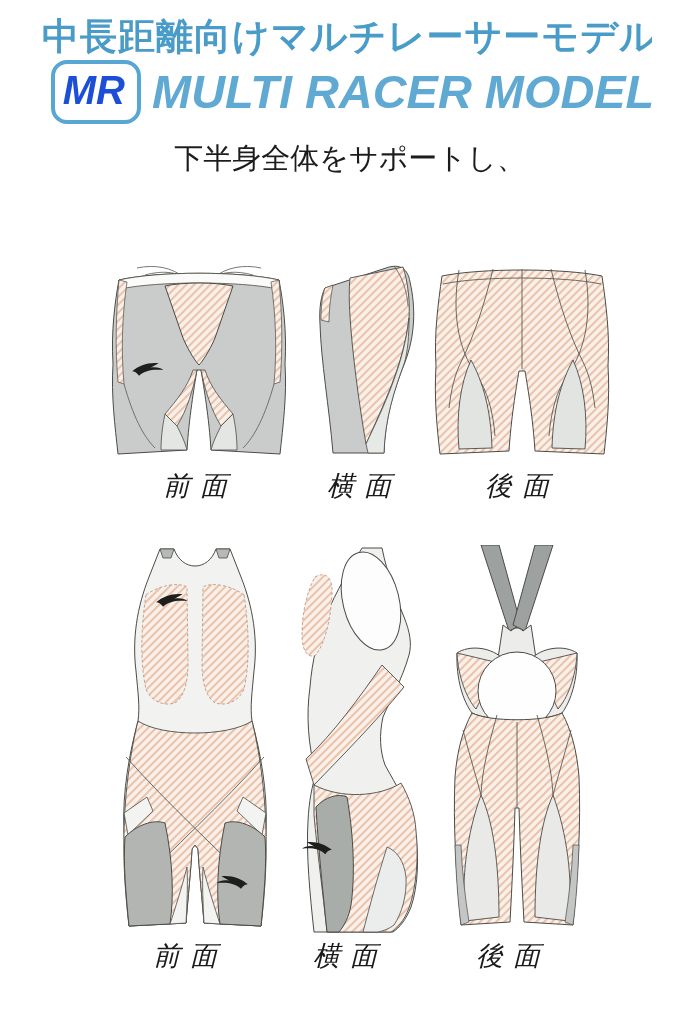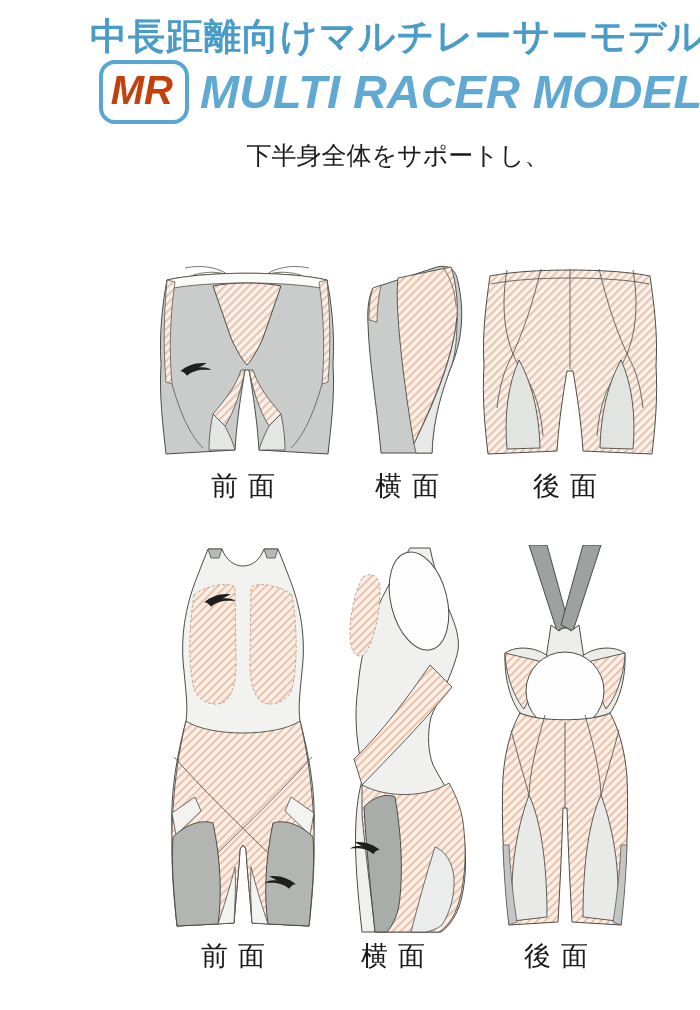--- a/index.html
+++ b/index.html
@@ -1,32 +1,32 @@
 <!DOCTYPE html>
 <html><head>
 <meta charset="utf-8">
 <style>
   html,body{margin:0;padding:0;background:#fff;}
   .canvas{position:relative;width:652px;height:1010px;background:#ffffff;overflow:hidden;
-          font-family:"Liberation Sans", sans-serif;margin-left:48px;}
+          font-family:"Liberation Sans", sans-serif;}
   .title{position:absolute;top:12px;left:0;width:700px;text-align:center;
          font-size:37px;font-weight:800;letter-spacing:1px;color:#4a9cc8;}
   .logo-row{position:absolute;top:60px;left:0;width:700px;display:flex;
             justify-content:center;align-items:center;gap:16px;}
-  .mr-badge{border:4px solid #58a7d2;border-radius:16px;color:#c2410c;
+  .mr-badge{border:4px solid #58a7d2;border-radius:16px;color:#1d4ed8;
             font-size:40px;font-style:italic;font-weight:800;
             padding:2px 12px 6px 8px;line-height:48px;}
   .logo-text{color:#5fa9d3;font-size:46px;font-style:italic;font-weight:800;
              letter-spacing:0px;transform:scaleX(1.02);}
   .tag{position:absolute;left:0;width:700px;text-align:center;color:#1c1c1c;}
-  .tag1{top:139px;font-size:25px;}
+  .tag1{top:139px;font-size:29px;}
   .tag2{top:187px;font-size:26px;}
   .fig{position:absolute;}
   .view-label{position:absolute;width:140px;text-align:center;color:#1a1a1a;
-              font-size:27px;letter-spacing:10px;white-space:nowrap;}
+              font-size:27px;letter-spacing:10px;white-space:nowrap;font-style:italic;}
   svg{display:block;}
 </style>
 </head>
 <body>
 
 <div class="canvas">
 
   <svg width="0" height="0" style="position:absolute" aria-hidden="true">
     <defs>
       <pattern id="hatch" width="8" height="8" patternUnits="userSpaceOnUse">

